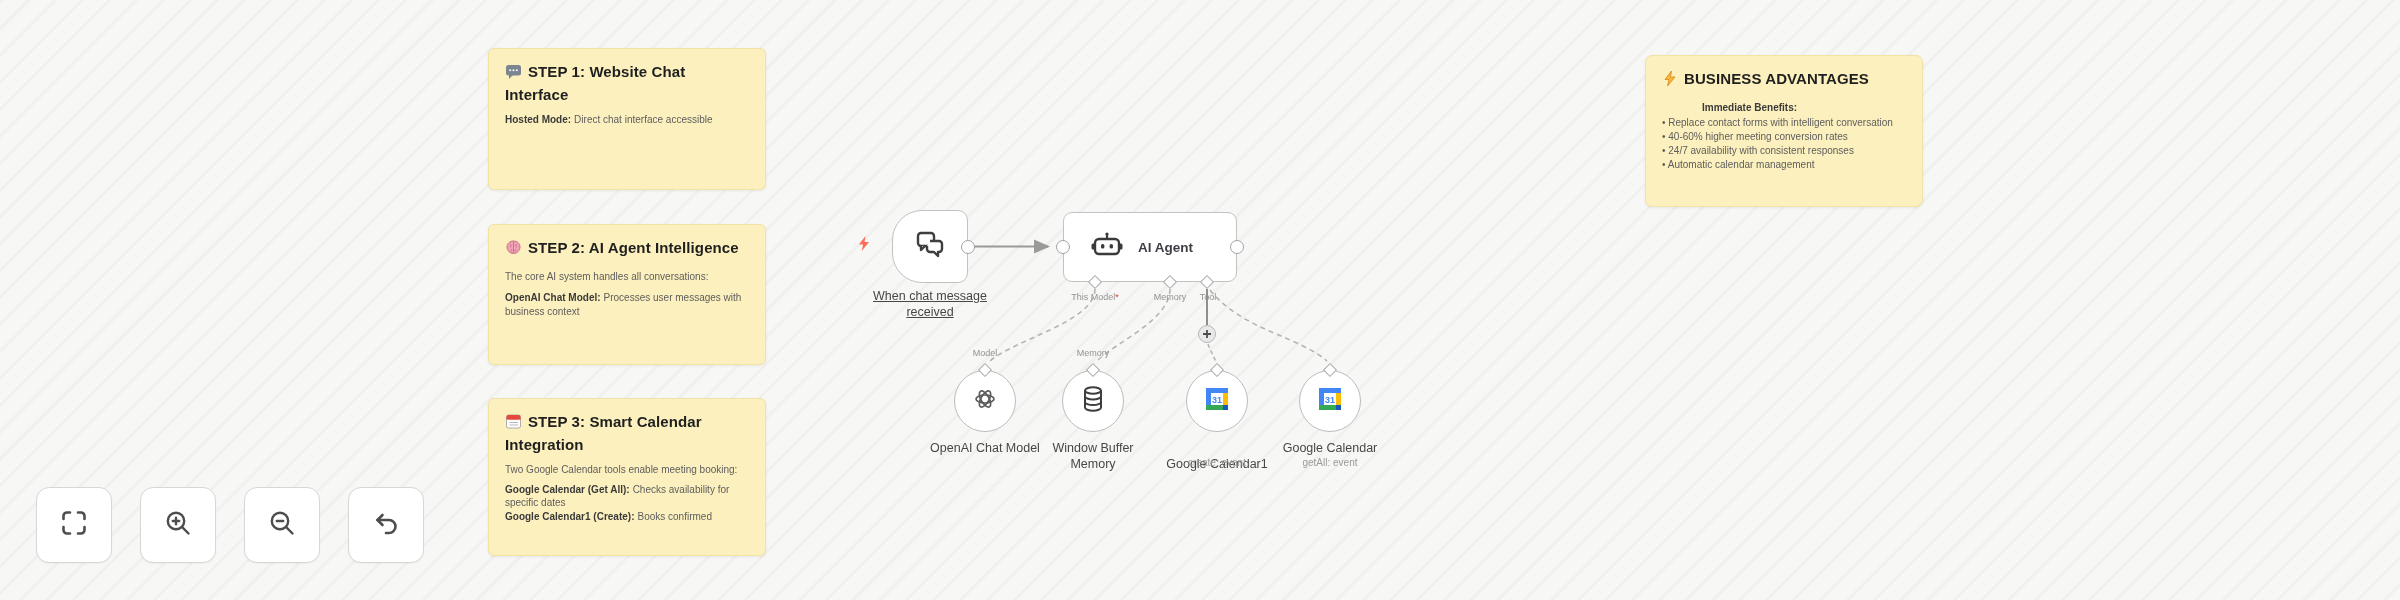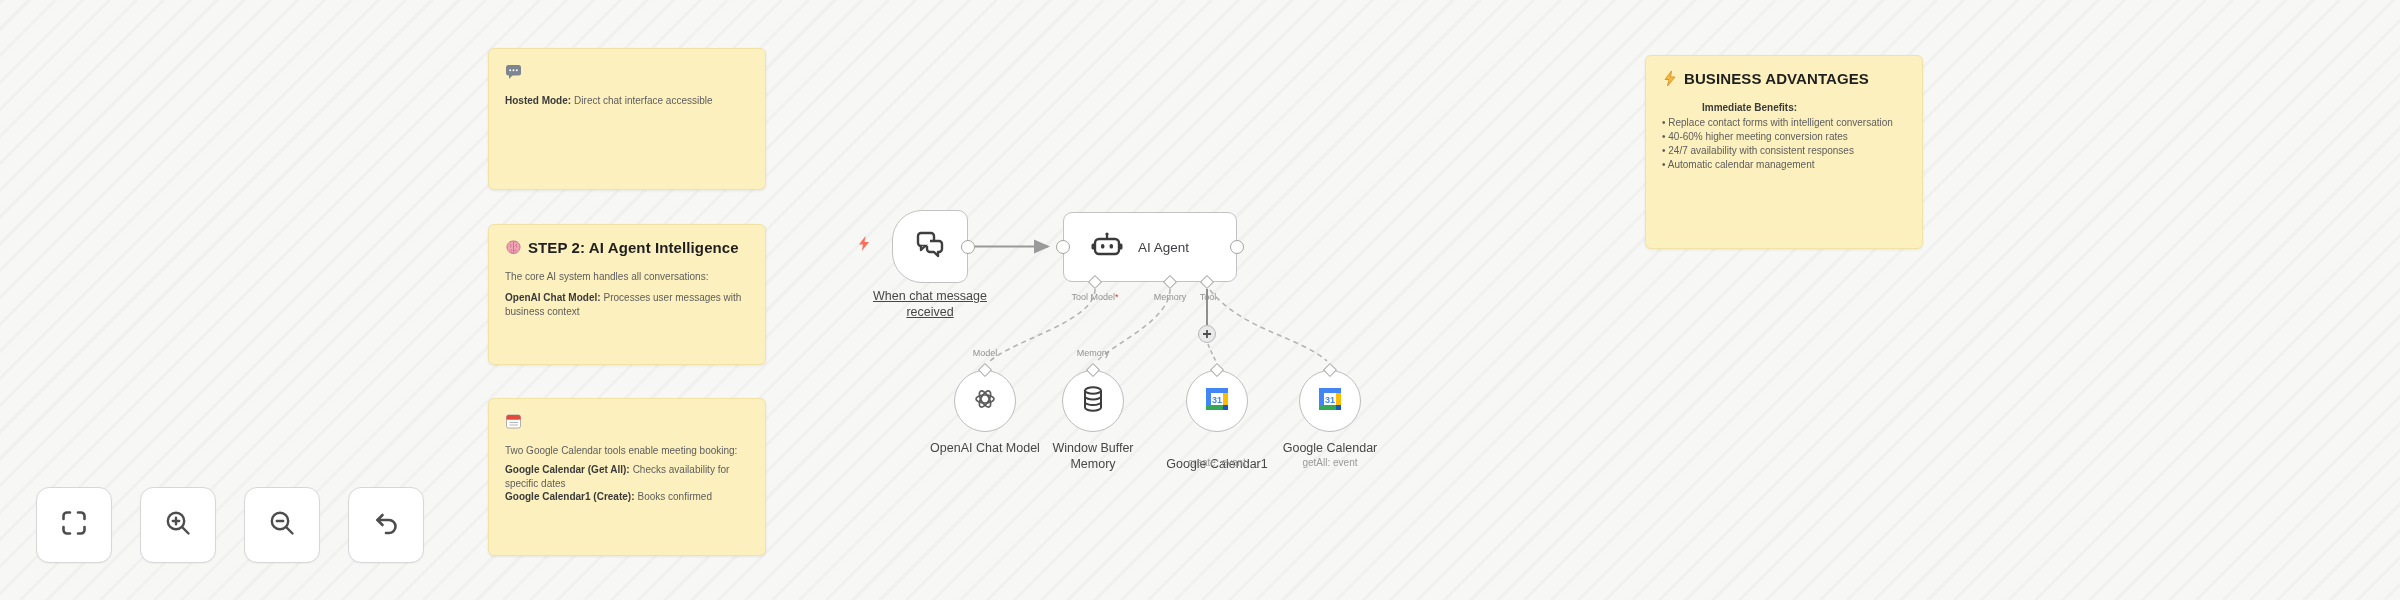--- a/index.html
+++ b/index.html
@@ -33,21 +33,21 @@
   .note .bullet{font-size:10px;line-height:1.4;color:#5d5d5d;}
   
   .conn-svg{position:absolute;left:0;top:0;pointer-events:none;}
   .node-box{
     position:absolute;background:#fff;border:1.6px solid #c2c2c2;box-sizing:border-box;
     display:flex;align-items:center;justify-content:center;
   }
   #trigger-node{left:892px;top:210px;width:76px;height:73px;border-radius:30px 10px 10px 30px;}
   #agent-node{left:1063px;top:212px;width:174px;height:70px;border-radius:9px;
     justify-content:flex-start;padding-left:26px;gap:14px;}
-  #agent-node .agent-label{font-size:13.5px;font-weight:normal;color:#3d3f45;}
+  #agent-node .agent-label{font-size:13.5px;font-weight:bold;color:#3d3f45;}
   .port-circle{
     position:absolute;width:14px;height:14px;border-radius:50%;
     background:#fff;border:1.8px solid #a3a3a3;box-sizing:border-box;
   }
   .diamond{
     position:absolute;width:10px;height:10px;background:#fff;
     border:1.6px solid #a8a8a8;box-sizing:border-box;transform:rotate(45deg);
   }
   .tiny-label{
     position:absolute;font-size:9px;color:#929292;text-align:center;white-space:nowrap;
@@ -107,47 +107,47 @@
     <path d="M 1210 290 C 1242 330, 1298 336, 1327 361" stroke="#b4b4b4" stroke-width="1.6" fill="none" stroke-dasharray="5 4"></path>
   </svg>
 
   <div class="note" id="note-step1" style="left:488px;top:48px;height:142px;">
     <h2><span class="nicon"><svg width="17" height="17" viewBox="0 0 17 17">
             <rect x="1" y="2" width="15" height="10.5" rx="2.5" fill="#7d8590"></rect>
             <path d="M4 12 L4 16 L8 12 Z" fill="#7d8590"></path>
             <circle cx="5.2" cy="7.2" r="1" fill="#fff"></circle>
             <circle cx="8.5" cy="7.2" r="1" fill="#fff"></circle>
             <circle cx="11.8" cy="7.2" r="1" fill="#fff"></circle>
-          </svg></span></h2>
+          </svg></span><span>STEP 1: Website Chat Interface</span></h2>
     <p class="para"><span class="lead">Hosted Mode:</span><span>Direct chat interface accessible</span></p>
   </div>
 
   <div class="note" id="note-step2" style="left:488px;top:224px;height:141px;">
     <h2><span class="nicon"><svg width="17" height="17" viewBox="0 0 17 17">
             <path d="M8.5 2 C5 2 2 4.5 2 8 C2 11.5 5 14.5 8.5 14.5 C12 14.5 15 11.5 15 8 C15 4.5 12 2 8.5 2 Z" fill="#f0a3b4" stroke="#c96e85" stroke-width="1"></path>
             <path d="M8.5 2.5 V 14 M5 5 C6.5 6 6.5 7.5 5 8.5 M12 5 C10.5 6 10.5 7.5 12 8.5 M5.5 11 C7 10.5 7.5 11.5 6.5 12.5 M11.5 11 C10 10.5 9.5 11.5 10.5 12.5" stroke="#c96e85" stroke-width="0.9" fill="none"></path>
           </svg></span><span>STEP 2: AI Agent Intelligence</span></h2>
     <p class="para"><span class="lead"></span><span>The core AI system handles all conversations:</span></p>
     <p class="para"><span class="lead">OpenAI Chat Model:</span><span>Processes user messages with business context</span></p>
   </div>
 
   <div class="note" id="note-step3" style="left:488px;top:398px;height:158px;">
     <h2><span class="nicon"><svg width="17" height="17" viewBox="0 0 17 17">
             <rect x="1.5" y="2" width="14" height="13" rx="2" fill="#fff" stroke="#9a9a9a" stroke-width="0.8"></rect>
             <rect x="1.5" y="2" width="14" height="4.5" rx="2" fill="#e5493d"></rect>
             <rect x="1.5" y="5" width="14" height="1.5" fill="#e5493d"></rect>
             <line x1="4.5" y1="9.5" x2="13" y2="9.5" stroke="#b5b5b5" stroke-width="1"></line>
             <line x1="4.5" y1="12" x2="13" y2="12" stroke="#b5b5b5" stroke-width="1"></line>
-          </svg></span></h2>
+          </svg></span><span>STEP 3: Smart Calendar Integration</span></h2>
     <p class="para" style="margin-bottom:6px;"><span class="lead"></span><span>Two Google Calendar tools enable meeting booking:</span></p>
     <p class="para" style="margin-bottom:0;"><span class="lead">Google Calendar (Get All):</span><span>Checks availability for specific dates</span></p>
     <p class="para" style="margin-bottom:0;"><span class="lead">Google Calendar1 (Create):</span><span>Books confirmed</span></p>
   </div>
 
-  <div class="note" id="note-business" style="left:1645px;top:55px;height:194px;">
+  <div class="note" id="note-business" style="left:1645px;top:55px;height:152px;border-radius:7px;">
     <h2><span class="nicon"><svg width="16" height="17" viewBox="0 0 16 17">
             <path d="M9.5 1 L3 9.5 H7 L5.5 16 L13 7 H8.5 Z" fill="#f6b93b" stroke="#d4871c" stroke-width="0.8"></path>
           </svg></span><span>BUSINESS ADVANTAGES</span></h2>
     <p class="para" style="margin-bottom:2px;margin-left:40px;"><span class="lead">Immediate Benefits:</span><span></span></p>
     <div class="bullet">• Replace contact forms with intelligent conversation</div>
     <div class="bullet">• 40-60% higher meeting conversion rates</div>
     <div class="bullet">• 24/7 availability with consistent responses</div>
     <div class="bullet">• Automatic calendar management</div>
   </div>
 
@@ -180,21 +180,21 @@
         <rect x="19.6" y="13" width="3.4" height="4.6" rx="1.6" fill="#3a3a3a"></rect>
       </svg>
     </span>
     <span class="agent-label">AI Agent</span>
   </div>
   <div class="port-circle" style="left:1056px;top:239.5px;"></div>
   <div class="port-circle" style="left:1230px;top:239.5px;"></div>
   <div class="diamond" style="left:1090px;top:277px;"></div>
   <div class="diamond" style="left:1165px;top:277px;"></div>
   <div class="diamond" style="left:1202px;top:277px;"></div>
-  <div class="tiny-label" style="left:1095px;top:292px;"><span>Tool Model</span><span class="req">*</span></div>
+  <div class="tiny-label" style="left:1095px;top:292px;"><span>This Model</span><span class="req">*</span></div>
   <div class="tiny-label" style="left:1170px;top:292px;"><span>Memory</span></div>
   <div class="tiny-label" style="left:1208px;top:292px;"><span>Tool</span></div>
 
   <div id="plus-button">
     <svg width="10" height="10" viewBox="0 0 10 10">
         <path d="M5 1 V9 M1 5 H9" stroke="#4d4d4d" stroke-width="1.8"></path>
       </svg>
   </div>
 
   <div class="tiny-label" style="left:985px;top:348px;">Model</div>

